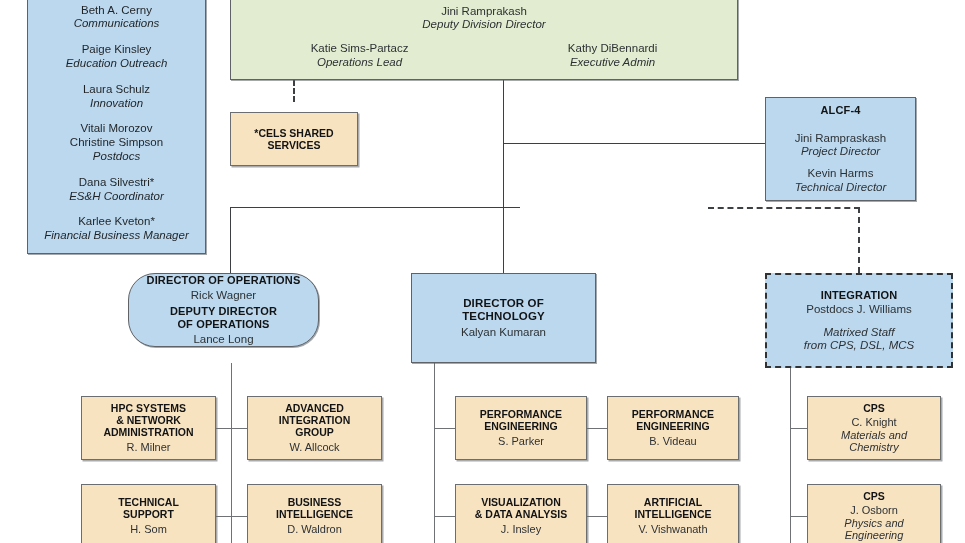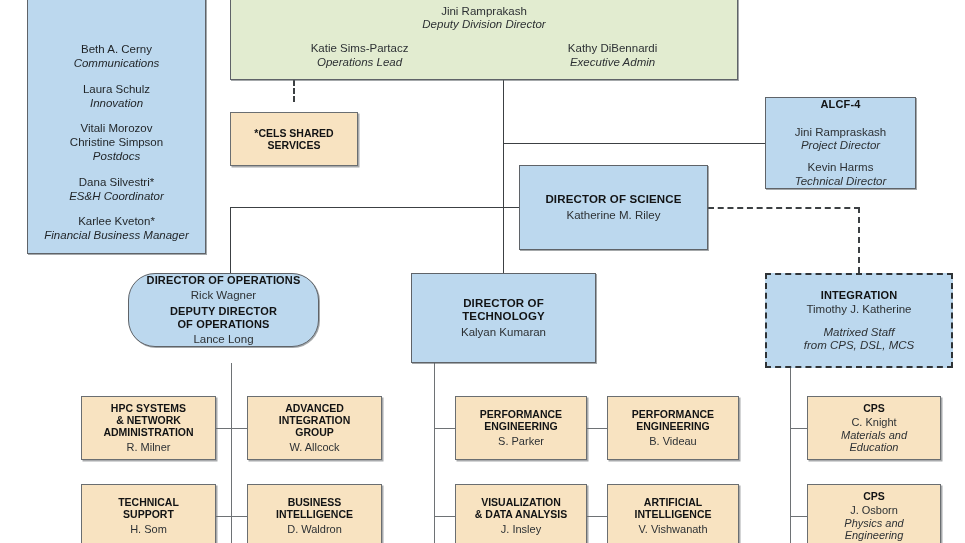--- a/index.html
+++ b/index.html
@@ -186,20 +186,24 @@
   <div class="line h" style="left:790px; top:428px; width:17px;"></div>
   <div class="line h" style="left:790px; top:516px; width:17px;"></div>
 
   <div id="staff-box">
 
     <div class="staff-entry">
       <div class="staff-name">Beth A. Cerny</div>
       <div class="staff-role">Communications</div>
     </div>
     <div class="staff-entry">
+      <div class="staff-name">Paige Kinsley</div>
+      <div class="staff-role">Education Outreach</div>
+    </div>
+    <div class="staff-entry">
       <div class="staff-name">Laura Schulz</div>
       <div class="staff-role">Innovation</div>
     </div>
     <div class="staff-entry">
       <div class="staff-name">Vitali Morozov</div>
       <div class="staff-name">Christine Simpson</div>
       <div class="staff-role">Postdocs</div>
     </div>
     <div class="staff-entry">
       <div class="staff-name">Dana Silvestri*</div>
@@ -225,52 +229,48 @@
         <div class="rl">Executive Admin</div>
       </div>
     </div>
   </div>
 
   <div class="box tan" style="left:230px; top:112px; width:128px; height:54px;">
     <div class="sm-ttl">*CELS SHARED</div>
     <div class="sm-ttl">SERVICES</div>
   </div>
 
-  <div class="box blue" style="left:765px; top:97px; width:151px; height:92px;">
+  <div class="box blue" style="left:765px; top:97px; width:151px; height:104px;">
     <div class="ttl">ALCF-4</div>
     <div class="nm" style="margin-top:15px;">Jini Rampraskash</div>
     <div class="rl">Project Director</div>
     <div class="gap4"></div>
     <div class="nm">Kevin Harms</div>
     <div class="rl">Technical Director</div>
   </div>
 
-  <div class="box blue" style="left:519px; top:165px; width:189px; height:85px;">
-    <div class="ttl big">DIRECTOR OF SCIENCE</div>
-    <div class="nm" style="margin-top:3px;">Katherine M. Riley</div>
-  </div>
 
   <div class="box blue" style="left:128px; top:273px; width:191px; height:74px;border-radius:27px;">
     <div class="ttl">DIRECTOR OF OPERATIONS</div>
     <div class="nm" style="margin-top:2px;text-align:center;">Rick Wagner</div>
     <div class="gap2"></div>
     <div class="ttl">DEPUTY DIRECTOR</div>
     <div class="ttl">OF OPERATIONS</div>
     <div class="nm" style="margin-top:2px;">Lance Long</div>
   </div>
 
   <div class="box blue" style="left:411px; top:273px; width:185px; height:90px;">
     <div class="ttl big">DIRECTOR OF</div>
     <div class="ttl big">TECHNOLOGY</div>
     <div class="nm" style="margin-top:3px;">Kalyan Kumaran</div>
   </div>
 
   <div class="box dashed" style="left:765px; top:273px; width:188px; height:95px;">
     <div class="ttl">INTEGRATION</div>
-    <div class="nm" style="margin-top:2px;">Timothy J. Katherine</div>
+    <div class="nm" style="margin-top:2px;">Postdocs J. Williams</div>
     <div class="gap4"></div>
     <div class="rl">Matrixed Staff</div>
     <div class="rl">from CPS, DSL, MCS</div>
   </div>
 
   <div class="box tan" style="left:81px; top:396px; width:135px; height:64px;">
     <div class="sm-ttl">HPC SYSTEMS</div>
     <div class="sm-ttl">&amp; NETWORK</div>
     <div class="sm-ttl">ADMINISTRATION</div>
     <div class="sm-nm" style="margin-top:3px;">R. Milner</div>
@@ -316,21 +316,21 @@
   <div class="box tan" style="left:607px; top:484px; width:132px; height:64px;">
     <div class="sm-ttl">ARTIFICIAL</div>
     <div class="sm-ttl">INTELLIGENCE</div>
     <div class="sm-nm" style="margin-top:3px;">V. Vishwanath</div>
   </div>
 
   <div class="box tan" style="left:807px; top:396px; width:134px; height:64px;">
     <div class="sm-ttl">CPS</div>
     <div class="sm-nm" style="margin-top:2px;">C. Knight</div>
     <div class="sm-rl">Materials and</div>
-    <div class="sm-rl">Education</div>
+    <div class="sm-rl">Chemistry</div>
   </div>
 
   <div class="box tan" style="left:807px; top:484px; width:134px; height:64px;">
     <div class="sm-ttl">CPS</div>
     <div class="sm-nm" style="margin-top:2px;">J. Osborn</div>
     <div class="sm-rl">Physics and</div>
     <div class="sm-rl">Engineering</div>
   </div>
 
 </div>

